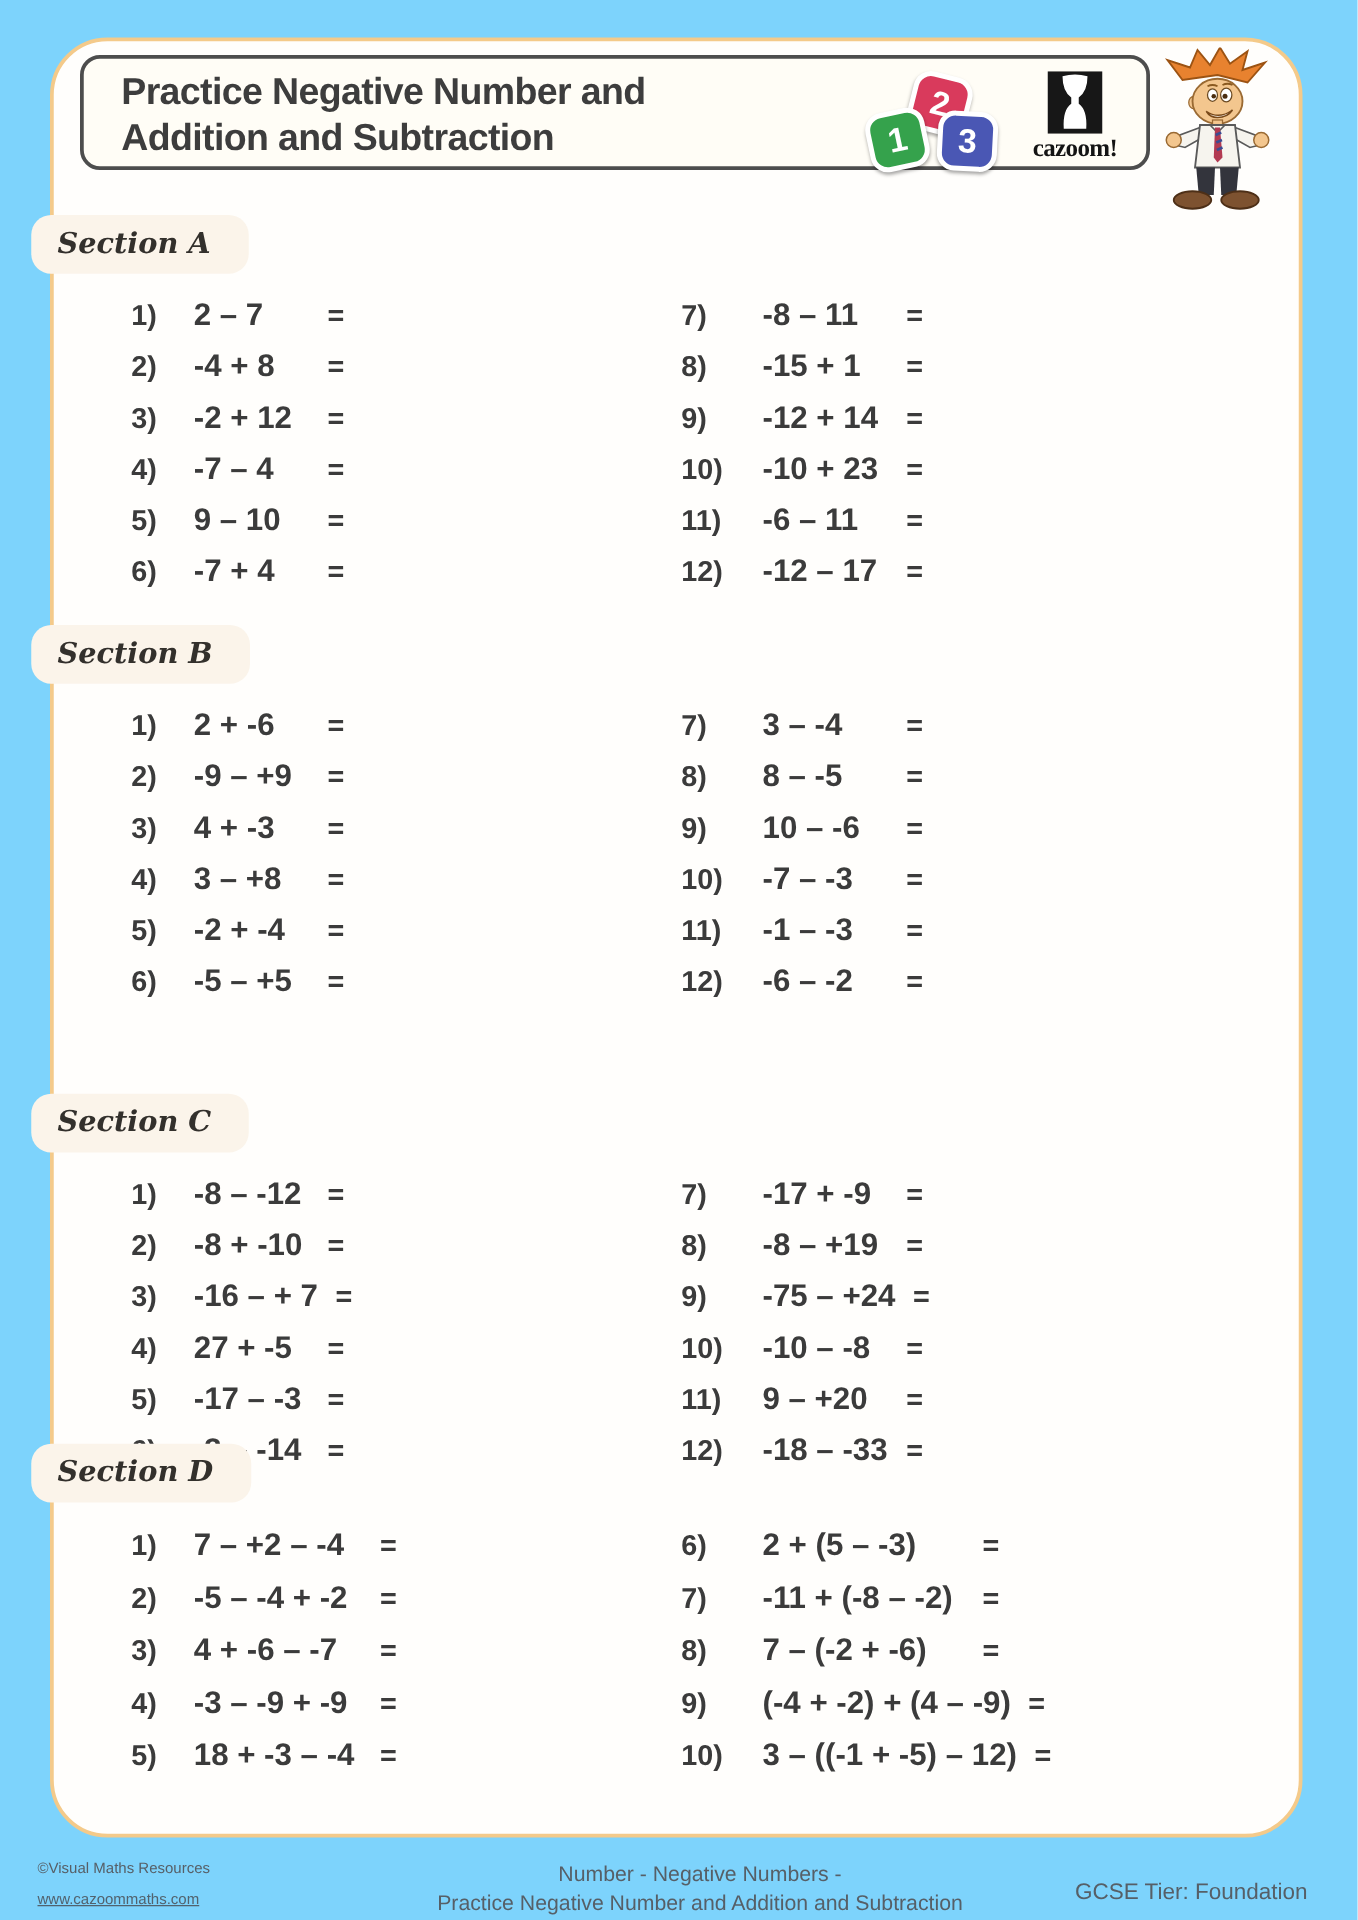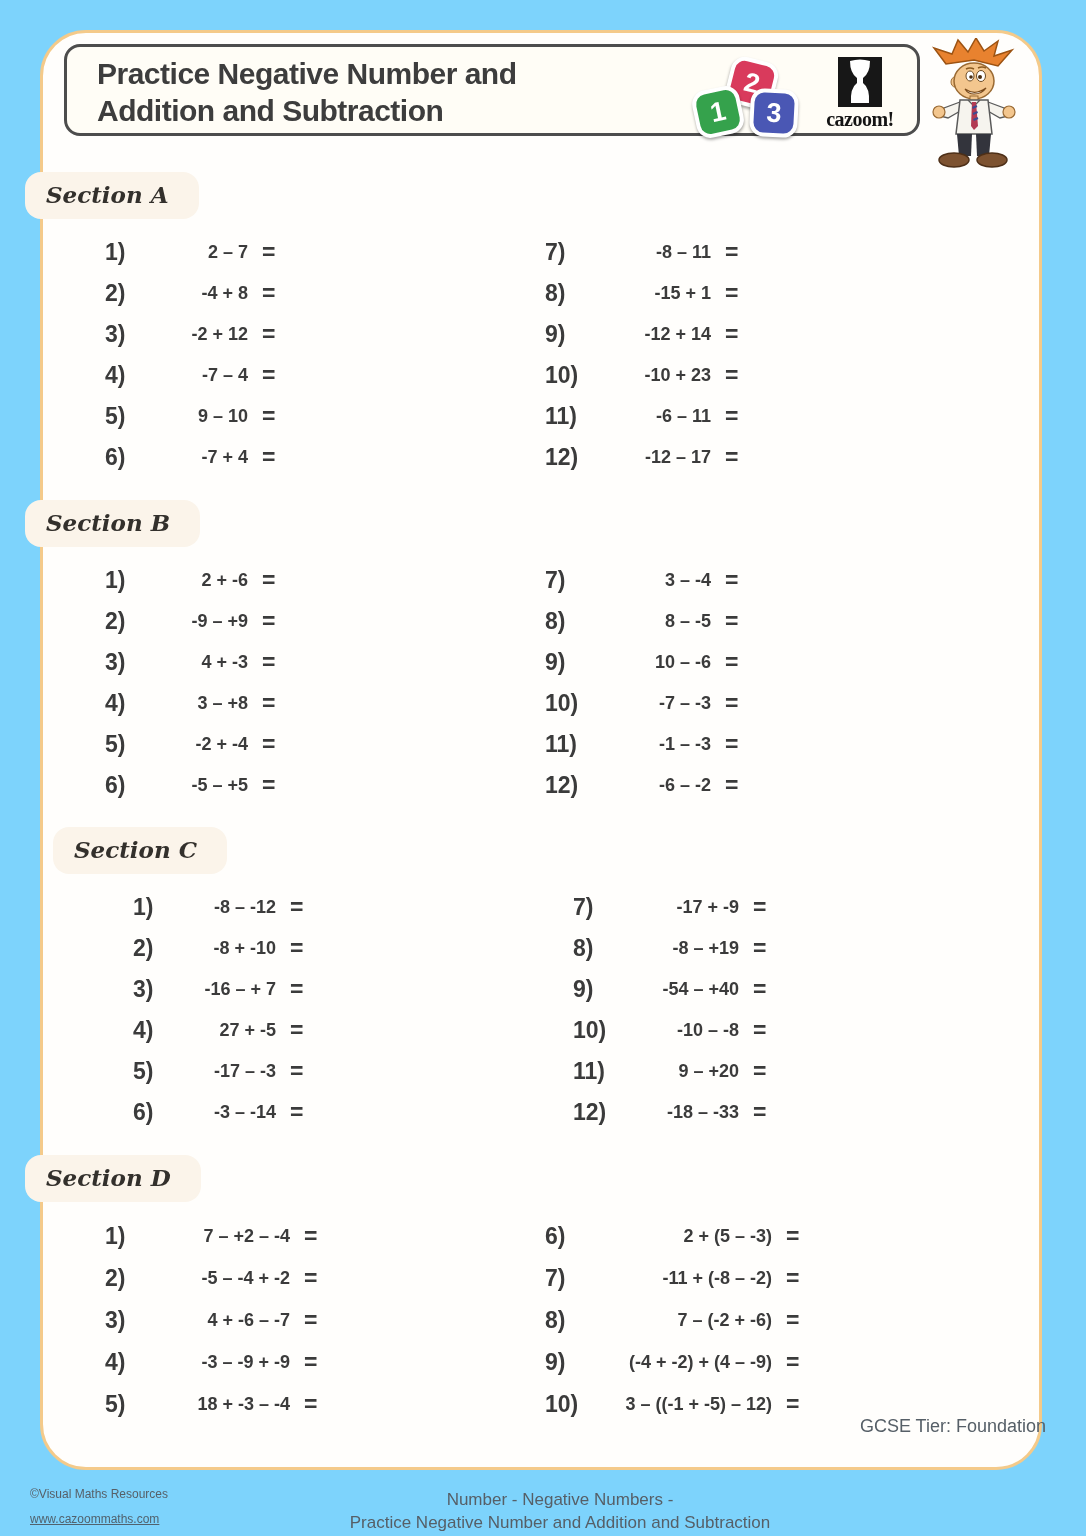--- a/index.html
+++ b/index.html
@@ -27,43 +27,43 @@
 
   .cazoom-logo { position:absolute; left:815px; top:57px; width:90px; text-align:center; z-index:3; }
   .cazoom-logo svg { display:block; margin:0 auto; }
   .brand { font-family:"Liberation Serif", serif; font-weight:bold; font-size:20px;
            color:#141414; letter-spacing:-0.5px; margin-top:1px; }
 
   .mascot { position:absolute; left:926px; top:38px; z-index:3; }
 
   
   .section { position:absolute; left:0; right:0; }
-  #secA { top:172px; } #secB { top:500px; } #secC { top:827px;padding-left:28px; } #secD { top:1155px; }
+  #secA { top:172px; } #secB { top:500px; } #secC { top:875px; } #secD { top:1155px; }
   .section-label { display:inline-block; margin-left:25px; background:#fbf4ea; border-radius:16px;
                    padding:9px 30px 11px 21px; font-family:"DejaVu Serif", serif; font-style:italic;
                    font-weight:bold; font-size:23px; color:#33302c; }
   .cols { display:flex; padding-left:105px; margin-top:13px; }
   .col { display:flex; flex-direction:column; }
   .col-left { width:440px; }
   .prow { display:flex; align-items:center; height:41px; }
   #secD .prow { height:42px; }
   .pnum { width:50px; font-size:23px; font-weight:bold; color:#3b3b3b; }
   .col-right .pnum { width:65px; }
-  .pexpr { min-width:107px; font-size:18px; font-weight:bold; color:#3b3b3b; white-space:nowrap; padding-right:14px;text-align:right; }
+  .pexpr { min-width:107px; font-size:25px; font-weight:bold; color:#3b3b3b; white-space:nowrap; padding-right:14px; }
   .col-right .pexpr { min-width:115px; }
   #secD .col-left .pexpr { min-width:149px; }
   #secD .col-right .pexpr { min-width:176px; }
   .peq { font-size:23px; font-weight:bold; color:#3b3b3b; }
 
   
   .footer-left { position:absolute; left:30px; top:1482px; font-size:12px; color:#565f67; line-height:25px; }
   .footer-link { color:#51626e; text-decoration:underline; cursor:pointer; }
   .footer-center { position:absolute; left:300px; top:1488px; width:520px; text-align:center;
                    font-size:17px; color:#565f67; line-height:23px; }
-  .footer-right { position:absolute; right:40px; top:1416px; font-size:18px; color:#565f67; }
+  .footer-right { position:absolute; right:40px; top:1503px; font-size:18px; color:#565f67; }
 </style>
 </head>
 <body>
 
 <div class="page">
   <div class="frame"></div>
 
   <div class="title-box">
     <div class="title-text">
       <div>Practice Negative Number and</div>
@@ -294,21 +294,21 @@
             <span class="pexpr">-17 + -9</span>
             <span class="peq">=</span>
           </div>
           <div class="prow">
             <span class="pnum">8)</span>
             <span class="pexpr">-8 – +19</span>
             <span class="peq">=</span>
           </div>
           <div class="prow">
             <span class="pnum">9)</span>
-            <span class="pexpr">-54 – +40</span>
+            <span class="pexpr">-75 – +24</span>
             <span class="peq">=</span>
           </div>
           <div class="prow">
             <span class="pnum">10)</span>
             <span class="pexpr">-10 – -8</span>
             <span class="peq">=</span>
           </div>
           <div class="prow">
             <span class="pnum">11)</span>
             <span class="pexpr">9 – +20</span>

